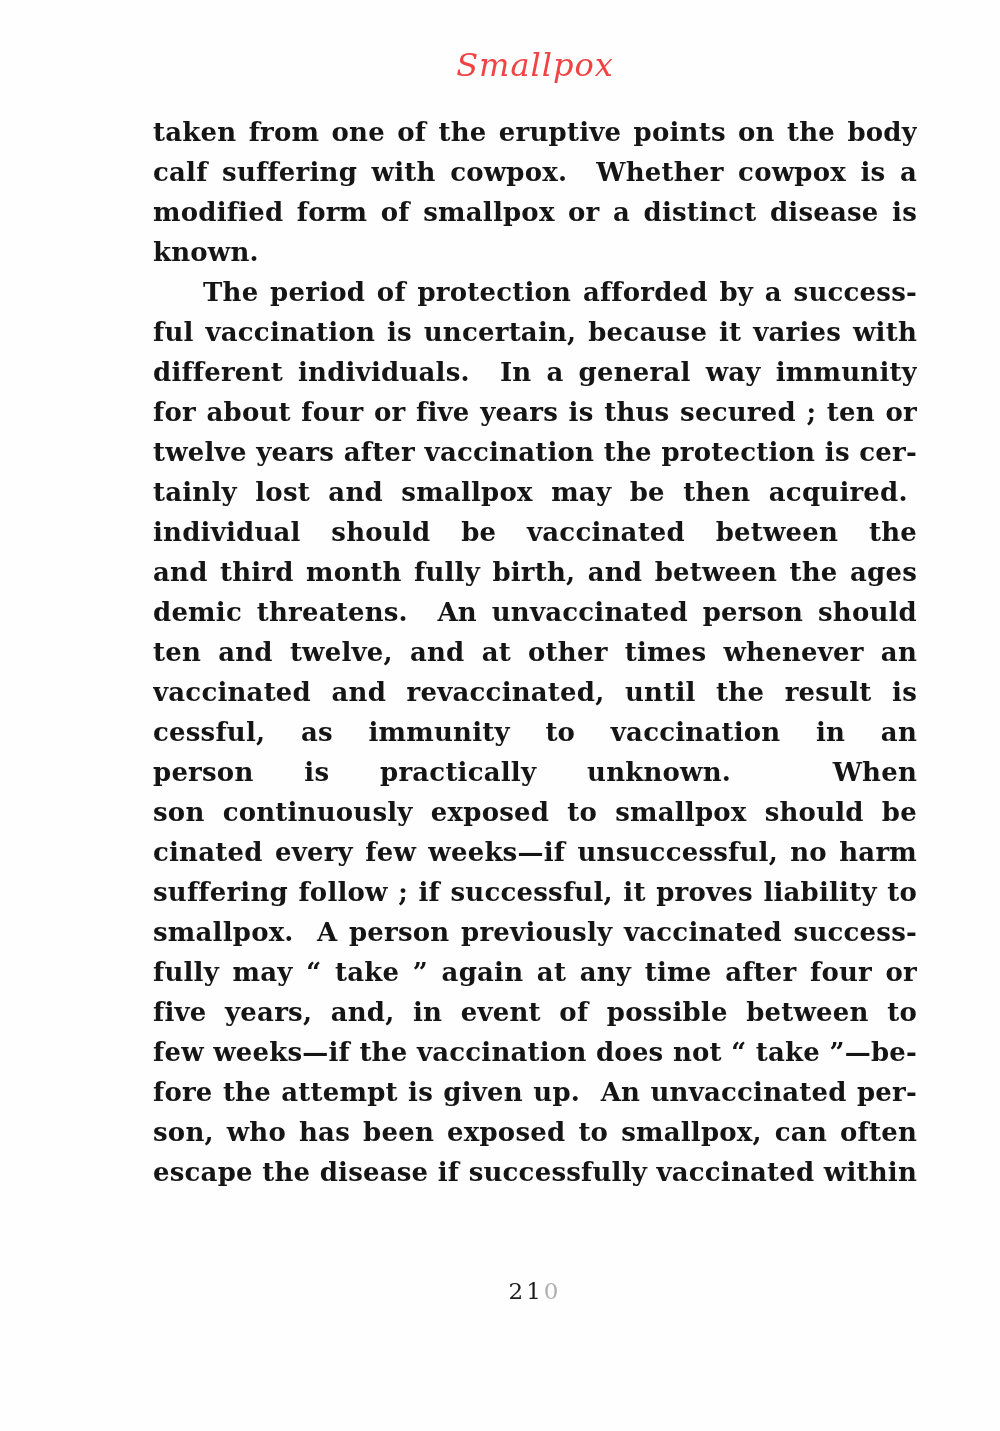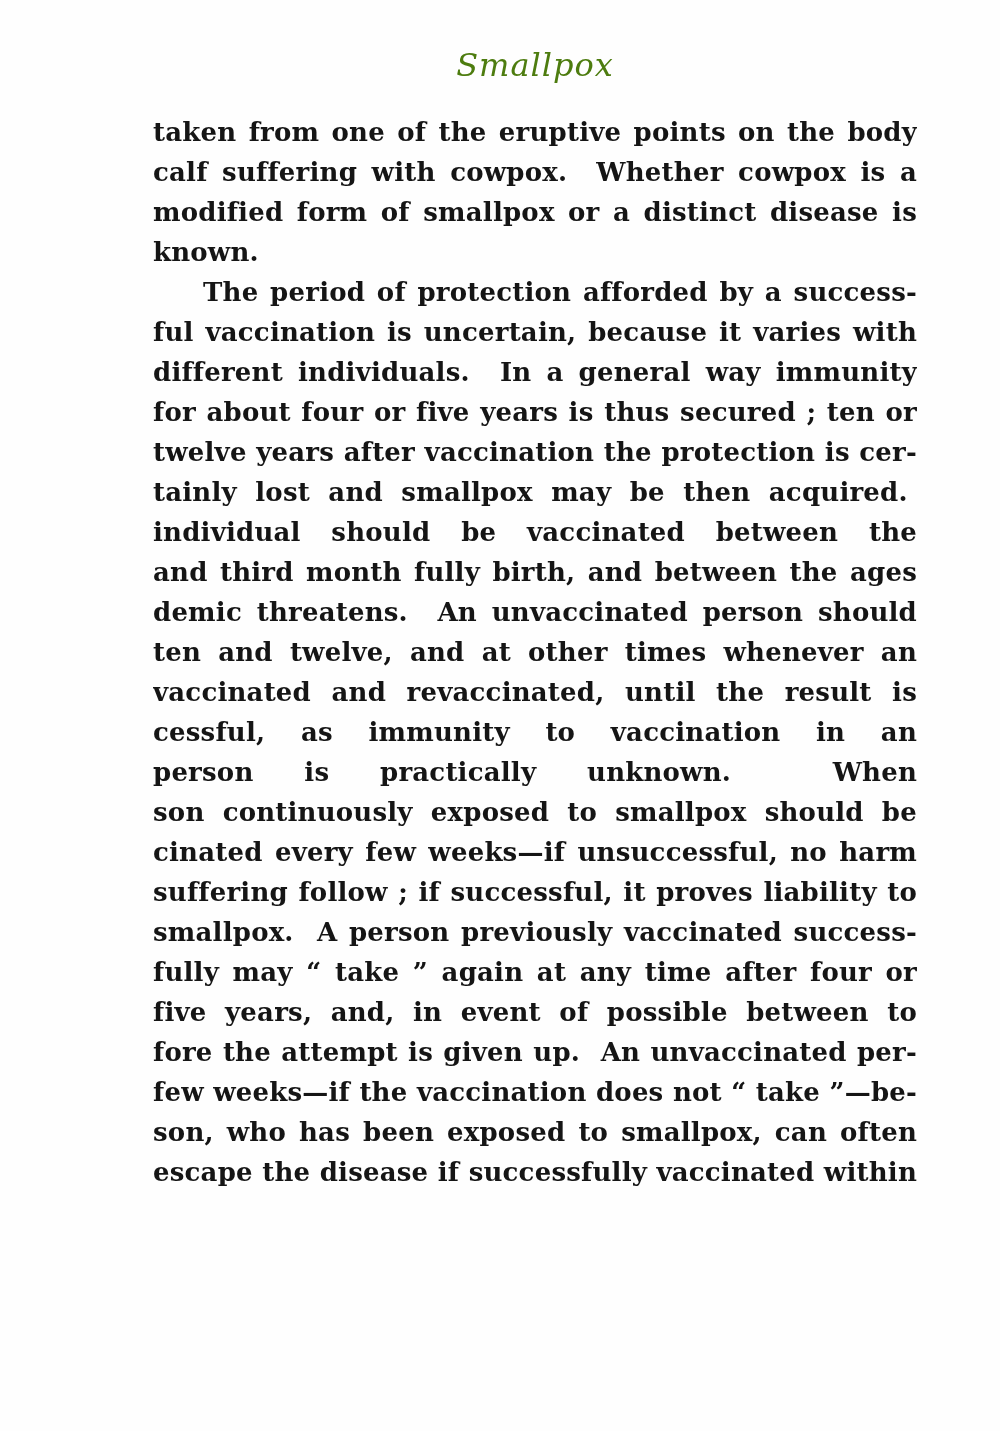--- a/index.html
+++ b/index.html
@@ -20,21 +20,21 @@
     position: absolute;
     top: 46px;
     left: 153px;
     width: 764px;
     margin: 0;
     text-align: center;
     font-size: 32px;
     font-style: italic;
     font-weight: normal;
     letter-spacing: 1px;
-    color: #4d7c0f;
+    color: #ef4444;
   }
   .text-block {
     position: absolute;
     top: 112px;
     left: 153px;
     width: 764px;
   }
   .line {
     font-size: 26px;
     line-height: 40px;
@@ -90,20 +90,21 @@
     <div class="line">ten and twelve, and at other times whenever an epi-</div>
     <div class="line">vaccinated and revaccinated, until the result is suc-</div>
     <div class="line">cessful, as immunity to vaccination in an unvaccinated</div>
     <div class="line">person is practically unknown.&nbsp; When unsuccessful,</div>
     <div class="line">son continuously exposed to smallpox should be vac-</div>
     <div class="line">cinated every few weeks—if unsuccessful, no harm or</div>
     <div class="line">suffering follow&nbsp;; if successful, it proves liability to</div>
     <div class="line">smallpox.&nbsp; A person previously vaccinated success-</div>
     <div class="line">fully may “&nbsp;take&nbsp;” again at any time after four or</div>
     <div class="line">five years, and, in event of possible between to small-</div>
+    <div class="line">few weeks—if the vaccination does not “&nbsp;take&nbsp;”—be-</div>
     <div class="line">fore the attempt is given up.&nbsp; An unvaccinated per-</div>
-    <div class="line">few weeks—if the vaccination does not “&nbsp;take&nbsp;”—be-</div>
     <div class="line">son, who has been exposed to smallpox, can often</div>
     <div class="line">escape the disease if successfully vaccinated within</div>
   </div>
 
+  <div class="folio"><span>21</span><span class="faded">0</span></div>
 
 </div>
 
 </body></html>

